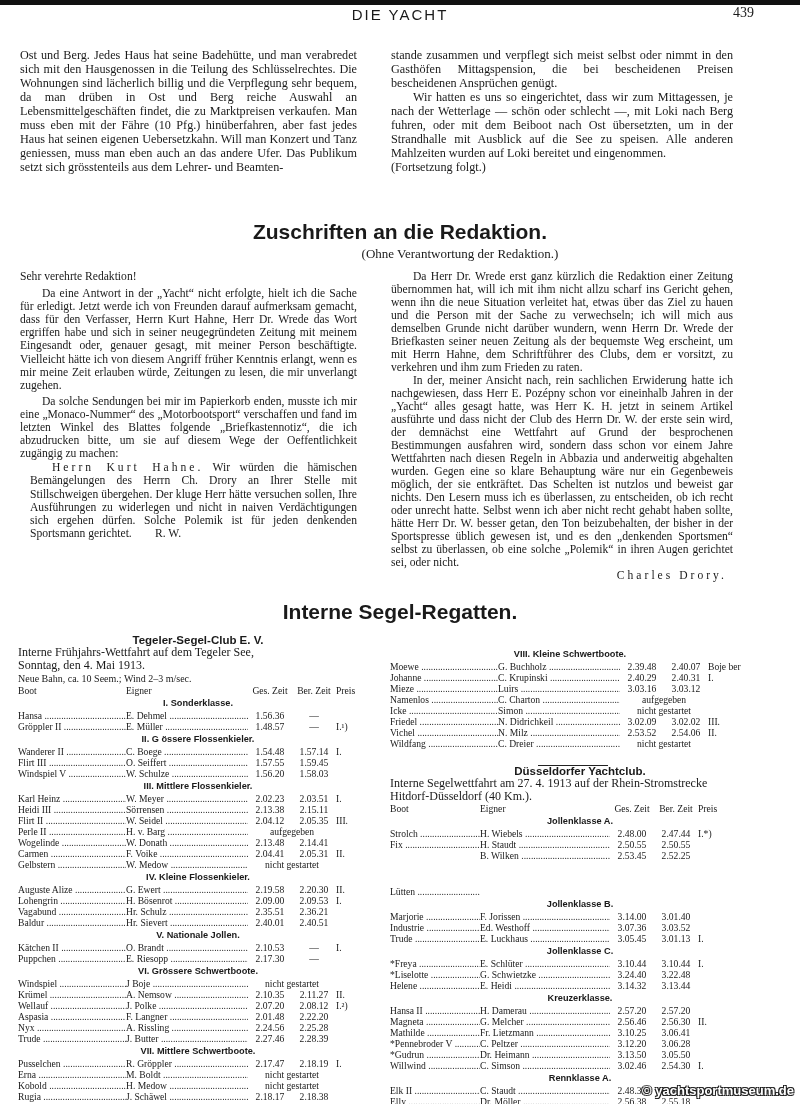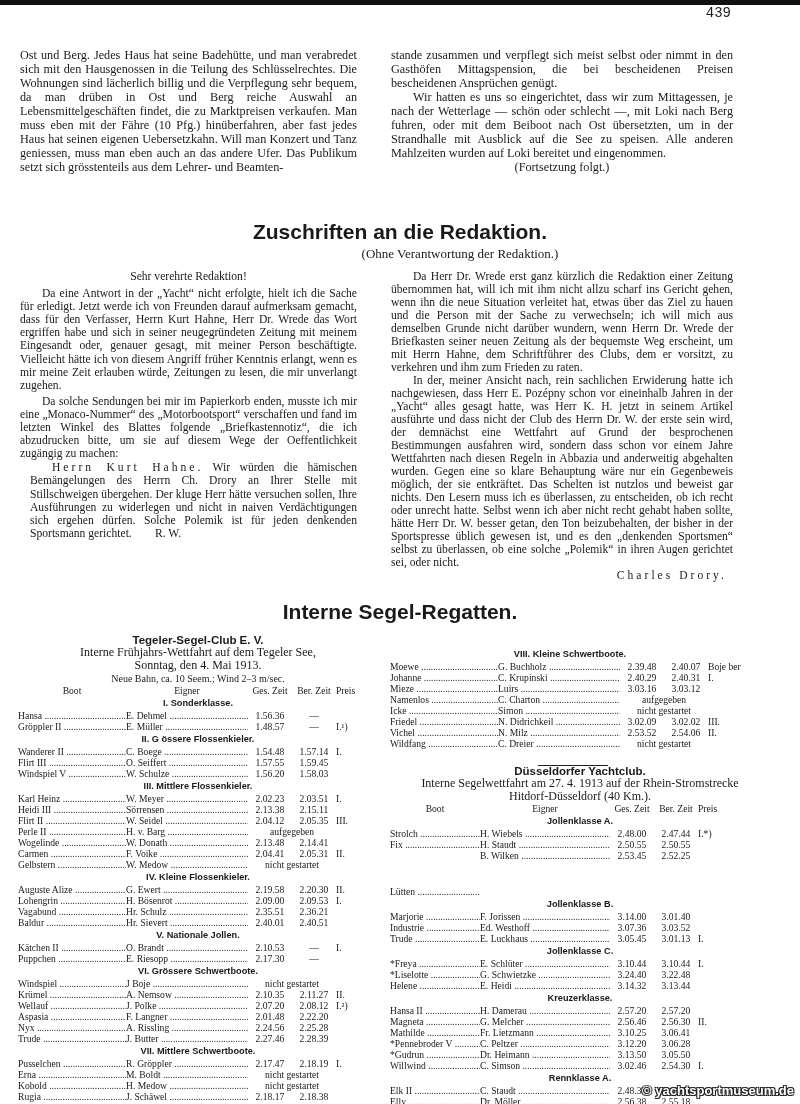--- a/index.html
+++ b/index.html
@@ -1,24 +1,24 @@
 <!DOCTYPE html>
 <html><head>
 <meta charset="utf-8">
 <style>
   html,body{margin:0;padding:0;background:#fff;}
   body{width:800px;height:1104px;position:relative;overflow:hidden;color:#1a1a1a;font-family:"Liberation Serif","DejaVu Serif",serif;}
   .topbar{position:absolute;left:0;top:0;width:800px;height:5px;background:#111;}
   .running-head{position:absolute;left:0;top:5px;width:800px;height:20px;}
   .running-title{position:absolute;left:0;width:800px;text-align:center;top:1px;font-family:"Liberation Sans",sans-serif;font-size:15px;letter-spacing:2px;font-weight:normal;}
-  .page-num{position:absolute;right:69px;top:0;font-family:Liberation Mono, monospace;font-size:14px;}
+  .page-num{position:absolute;right:46px;top:0;font-family:Liberation Serif, serif;font-size:14px;}
   .col{position:absolute;font-size:12.2px;line-height:14px;text-align:justify;}
   .col p{margin:0;}
   .indent{text-indent:22px;}
-  .center{text-align:center;}
+  .center{text-align:left;}
   .right{text-align:right;}
   .h1{position:absolute;left:0;width:800px;text-align:center;font-family:"Liberation Sans",sans-serif;font-weight:bold;font-size:21px;}
   .sub{position:absolute;left:0;width:800px;text-align:center;font-size:13px;}
   .spaced{letter-spacing:3px;}
   .tbl{position:absolute;font-size:9.6px;line-height:11px;}
   .tbl .row{display:flex;white-space:nowrap;}
   .tbl .boat{width:108px;overflow:hidden;}
   .tbl .owner{width:122px;overflow:hidden;}
   .tbl .t1{width:44px;text-align:center;}
   .tbl .t2{width:44px;text-align:center;}
@@ -29,20 +29,21 @@
   .club{font-family:"Liberation Sans",sans-serif;font-weight:bold;font-size:11.5px;text-align:center;}
   .rule{height:1px;background:#222;}
   .wm{position:absolute;right:6px;bottom:6px;font-family:"Liberation Sans",sans-serif;font-weight:bold;font-size:13px;color:#fff;text-shadow:-1px -1px 0 #222,1px -1px 0 #222,-1px 1px 0 #222,1px 1px 0 #222;}
   .hdr{font-size:9.6px;}
 </style>
 </head>
 <body>
 
 <div class="topbar"></div>
 <div class="running-head">
+  <div class="running-title">DIE YACHT</div>
   <div class="page-num">439</div>
 </div>
 
 <div class="col" style="left:20px;top:48px;width:337px;">
   <p>Ost und Berg. Jedes Haus hat seine Badehütte, und man verabredet sich mit den Hausgenossen in die Teilung des Schlüsselrechtes. Die Wohnungen sind lächerlich billig und die Verpflegung sehr bequem, da man drüben in Ost und Berg reiche Auswahl an Lebensmittelgeschäften findet, die zu Marktpreisen verkaufen. Man muss eben mit der Fähre (10 Pfg.) hinüberfahren, aber fast jedes Haus hat seinen eigenen Uebersetzkahn. Will man Konzert und Tanz geniessen, muss man eben auch an das andere Ufer. Das Publikum setzt sich grösstenteils aus dem Lehrer- und Beamten-</p>
 </div>
 <div class="col" style="left:391px;top:48px;width:342px;">
   <p>stande zusammen und verpflegt sich meist selbst oder nimmt in den Gasthöfen Mittagspension, die bei bescheidenen Preisen bescheidenen Ansprüchen genügt.</p>
   <p class="indent">Wir hatten es uns so eingerichtet, dass wir zum Mittagessen, je nach der Wetterlage — schön oder schlecht —, mit Loki nach Berg fuhren, oder mit dem Beiboot nach Ost übersetzten, um in der Strandhalle mit Ausblick auf die See zu speisen. Alle anderen Mahlzeiten wurden auf Loki bereitet und eingenommen.</p>
   <p class="center">(Fortsetzung folgt.)</p>

